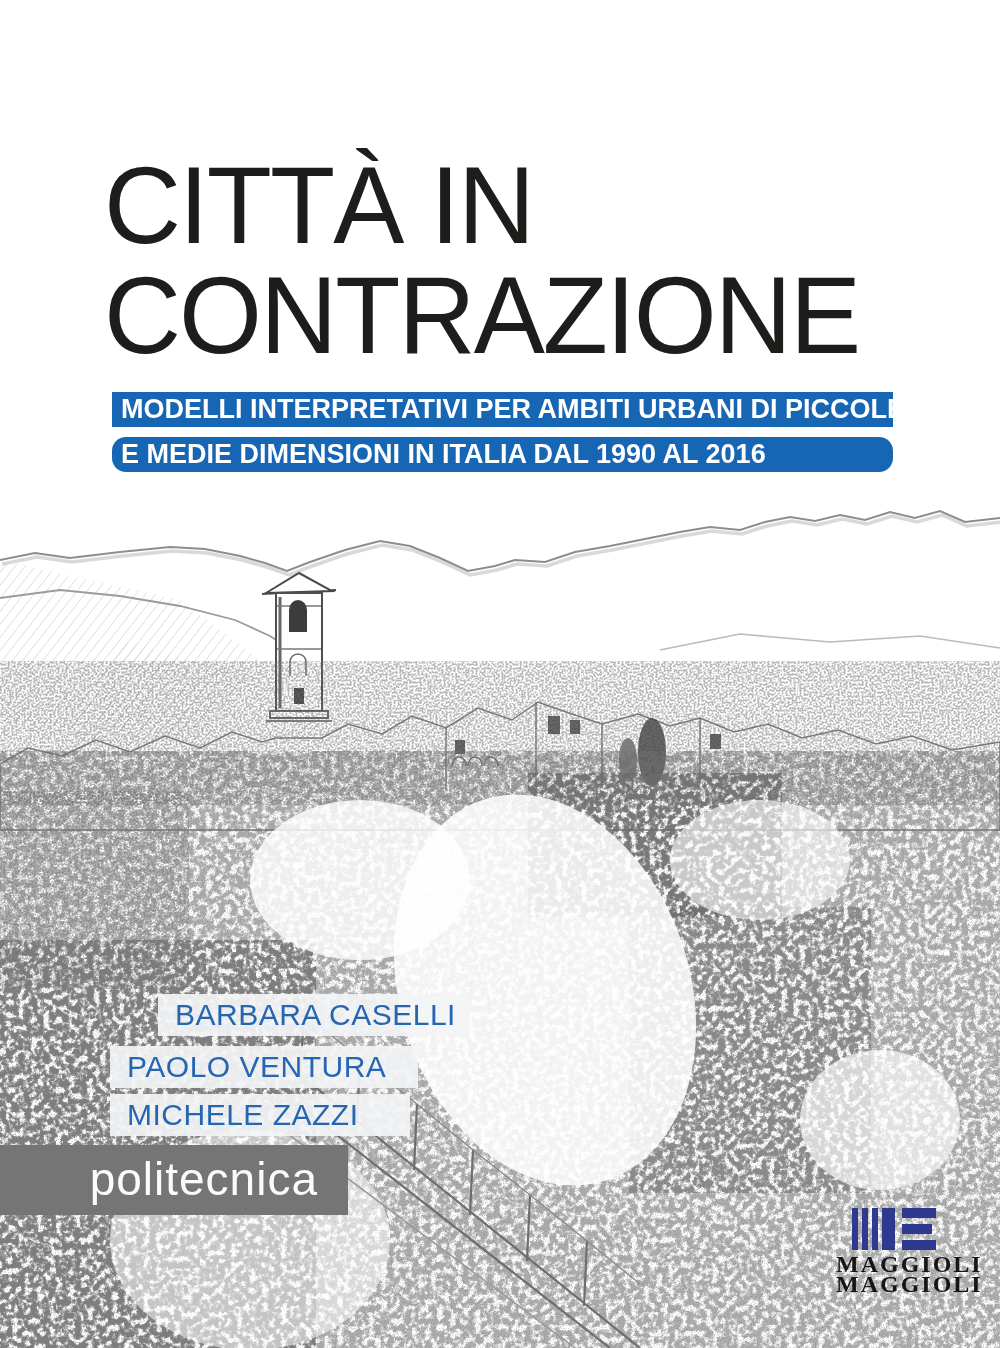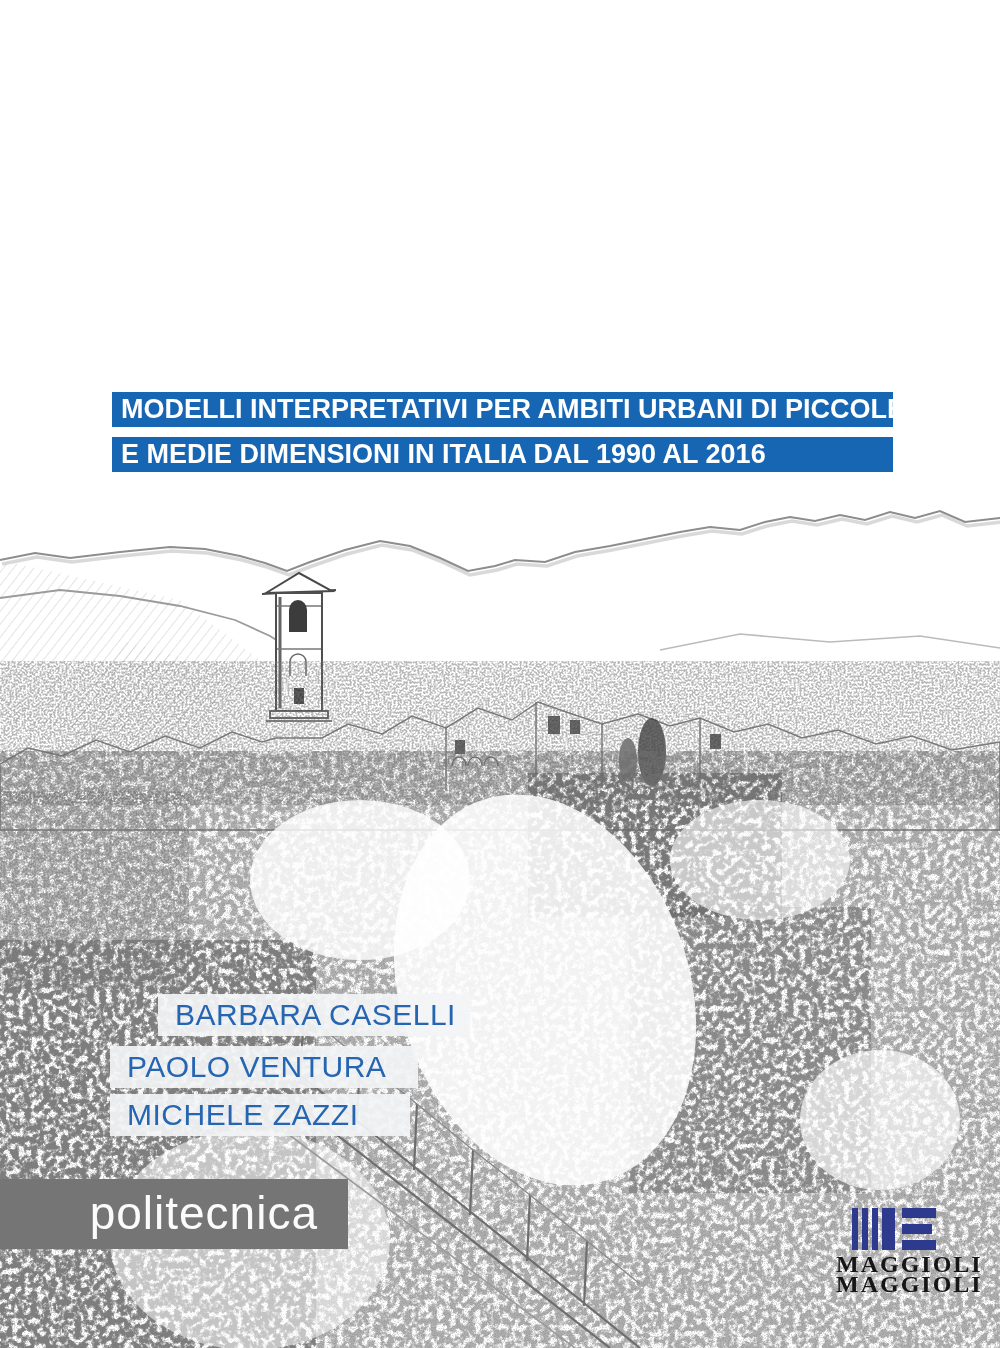--- a/index.html
+++ b/index.html
@@ -19,37 +19,37 @@
   .title span{display:block;transform:scaleX(.97);transform-origin:left;}
 
   
   .subbar{
     position:absolute;left:112px;width:781px;height:35px;box-sizing:border-box;
     background:var(--subtitle-bar-blue,#1766b4);
     color:#ffffff;font-weight:700;font-size:27px;line-height:35px;
     padding-left:9px;white-space:nowrap;overflow:hidden;
   }
   .subbar.b1{top:392px;}
-  .subbar.b2{top:437px;}
+  .subbar.b2{top:437px;border-radius:14px;}
 
   
   .author-strip{
     position:absolute;left:110px;height:42px;box-sizing:border-box;
     background:rgba(242,244,246,.92);
     color:var(--author-text-blue,#2565b2);
     font-size:30px;line-height:42px;font-weight:400;letter-spacing:.5px;
     padding-left:17px;white-space:nowrap;
   }
   .author-strip.a1{top:994px;width:312px;margin-left:48px;}
   .author-strip.a2{top:1046px;width:308px;}
   .author-strip.a3{top:1094px;width:300px;}
 
   
   .series-bar{
-    position:absolute;left:0;top:1179px;width:348px;height:70px;box-sizing:border-box;
+    position:absolute;left:0;top:1145px;width:348px;height:70px;box-sizing:border-box;
     background:var(--series-bar-gray,#757575);
     color:#fbfbfb;font-size:46px;line-height:68px;letter-spacing:1px;
     text-align:right;padding-right:30px;
   }
 
   
   .publisher{position:absolute;left:836px;top:1208px;width:116px;text-align:center;}
   .pub-mark{color:var(--publisher-logo-blue,#2e3a8d);display:inline-block;}
   .pub-name{
     font-family:"Liberation Serif",serif;font-weight:700;
@@ -143,20 +143,24 @@
       <line x1="360" y1="1059" x2="357" y2="1124"></line>
       <line x1="417" y1="1104" x2="414" y2="1170"></line>
       <line x1="473" y1="1150" x2="470" y2="1215"></line>
       <line x1="530" y1="1195" x2="527" y2="1261"></line>
       <line x1="587" y1="1241" x2="584" y2="1306"></line>
       <polyline points="304,1013 360,1059 417,1104 473,1150 530,1195 587,1241 640,1284" stroke="#8a8a8a" stroke-width="1.4"></polyline>
     </g>
     <line x1="272" y1="1122" x2="575" y2="1348" stroke="#9a9a9a" stroke-width="1.6"></line>
   </svg>
 
+  <h1 class="title">
+    <span>CITTÀ IN</span>
+    <span>CONTRAZIONE</span>
+  </h1>
 
   <div class="subbar b1">
     <span>MODELLI INTERPRETATIVI PER AMBITI URBANI DI PICCOLE</span>
   </div>
   <div class="subbar b2">
     <span>E MEDIE DIMENSIONI IN ITALIA DAL 1990 AL 2016</span>
   </div>
 
   <div class="author-strip a1">
     <span>BARBARA CASELLI</span>

